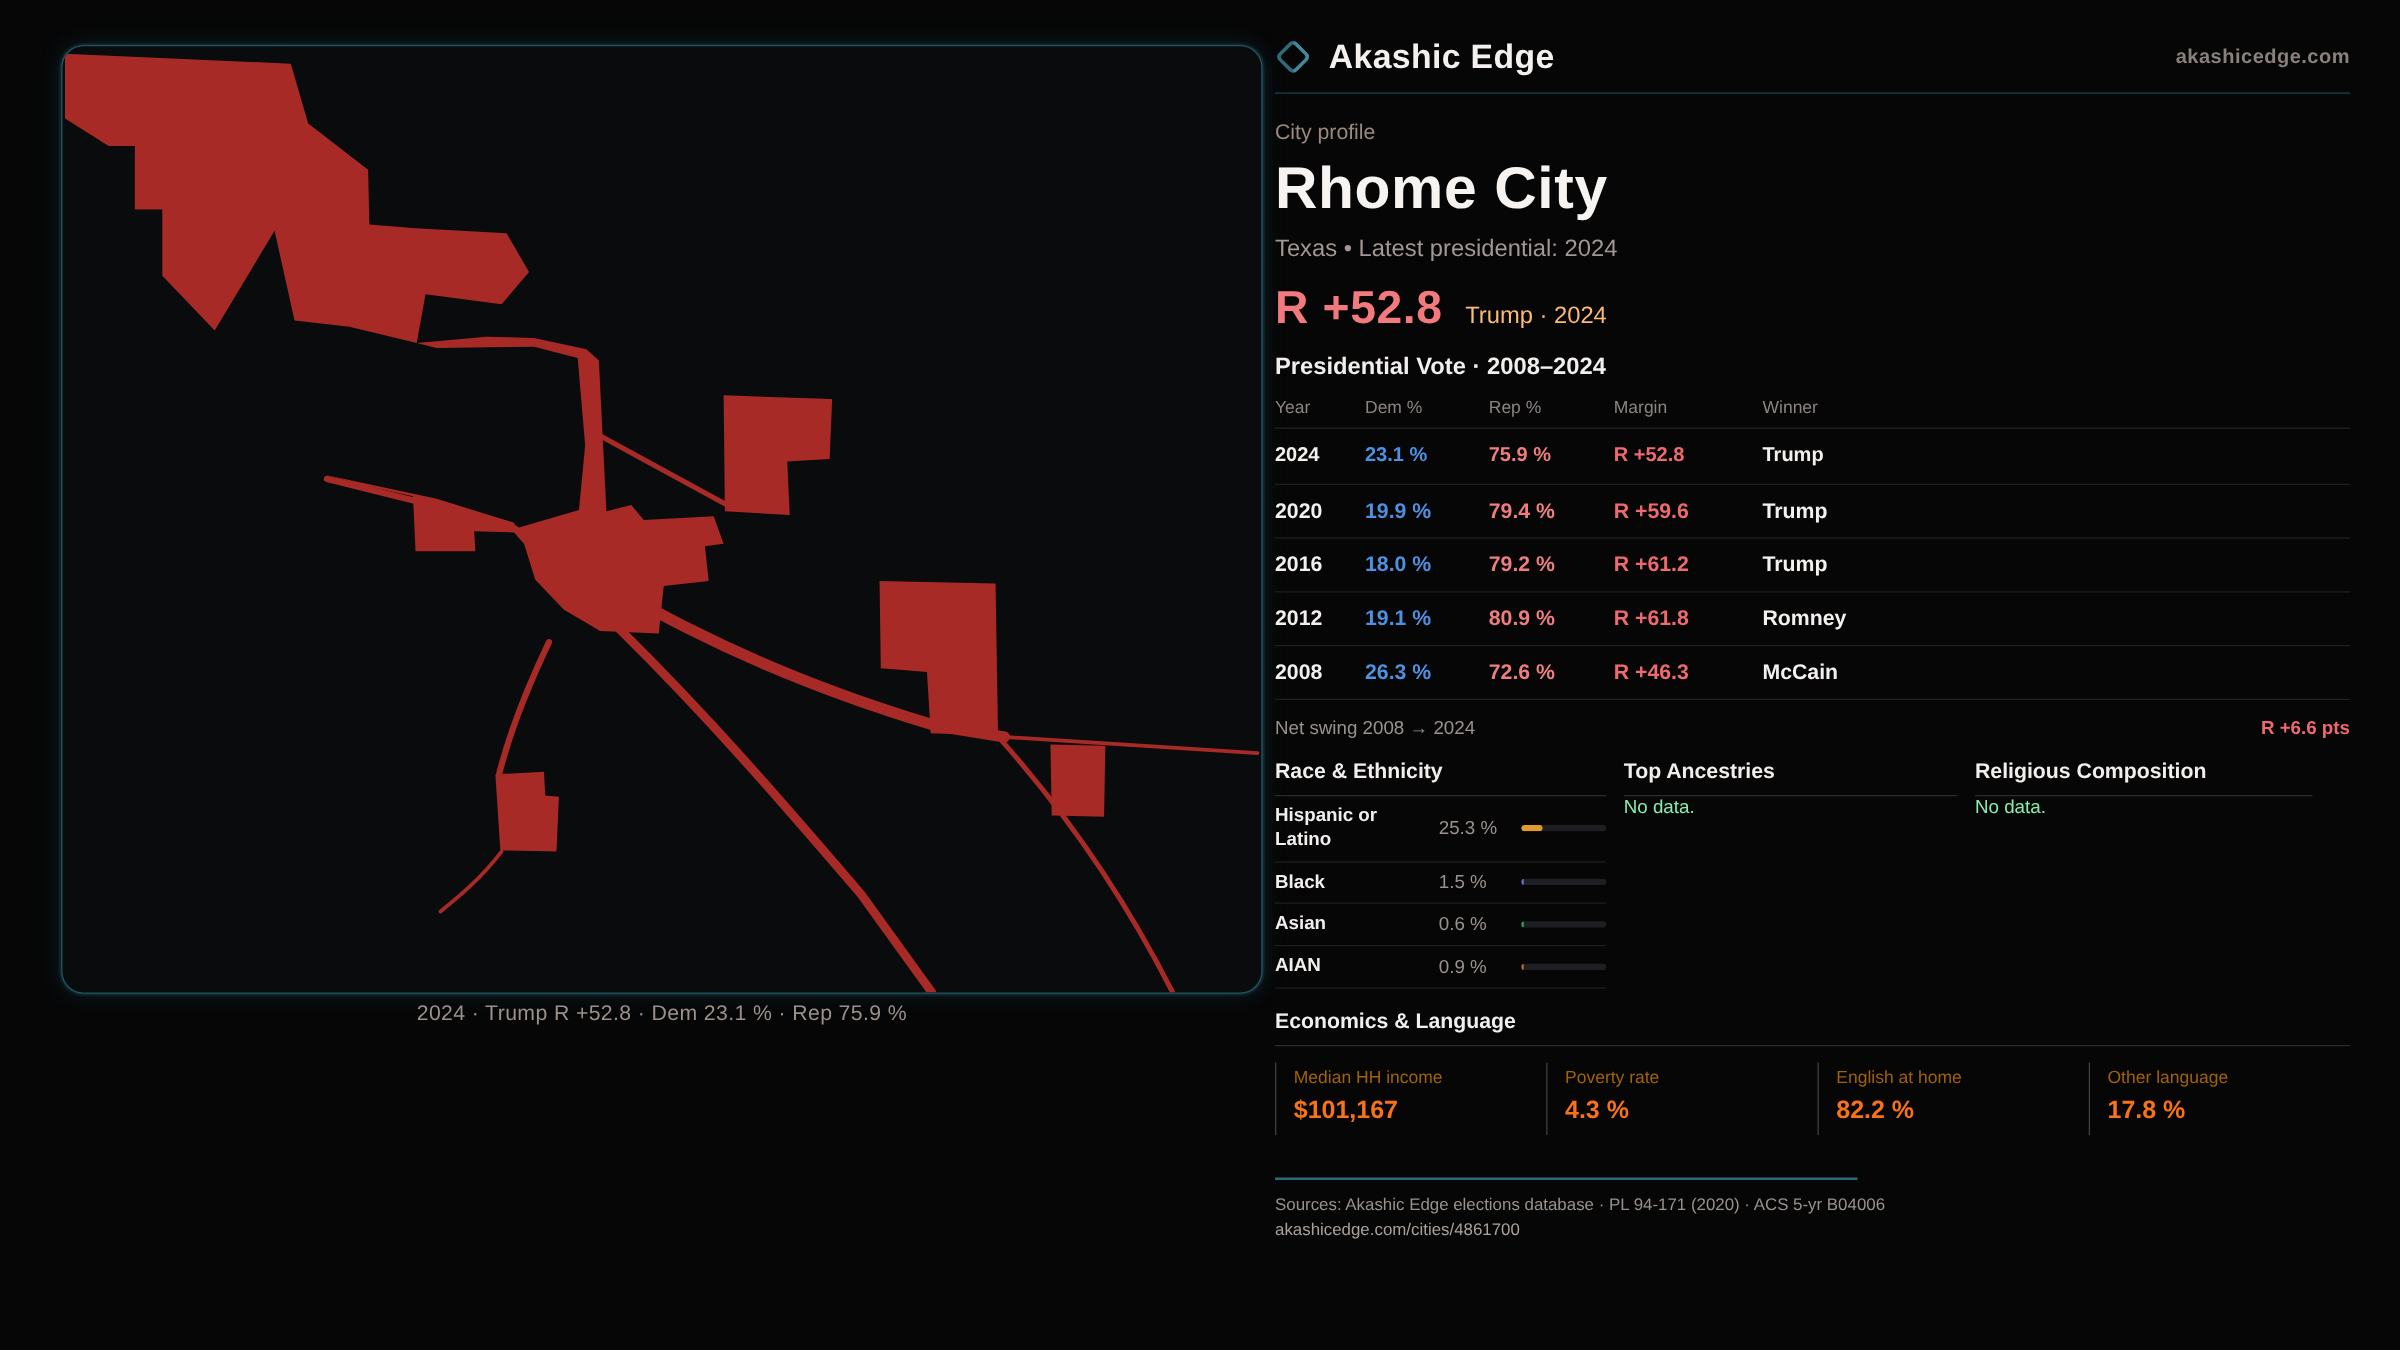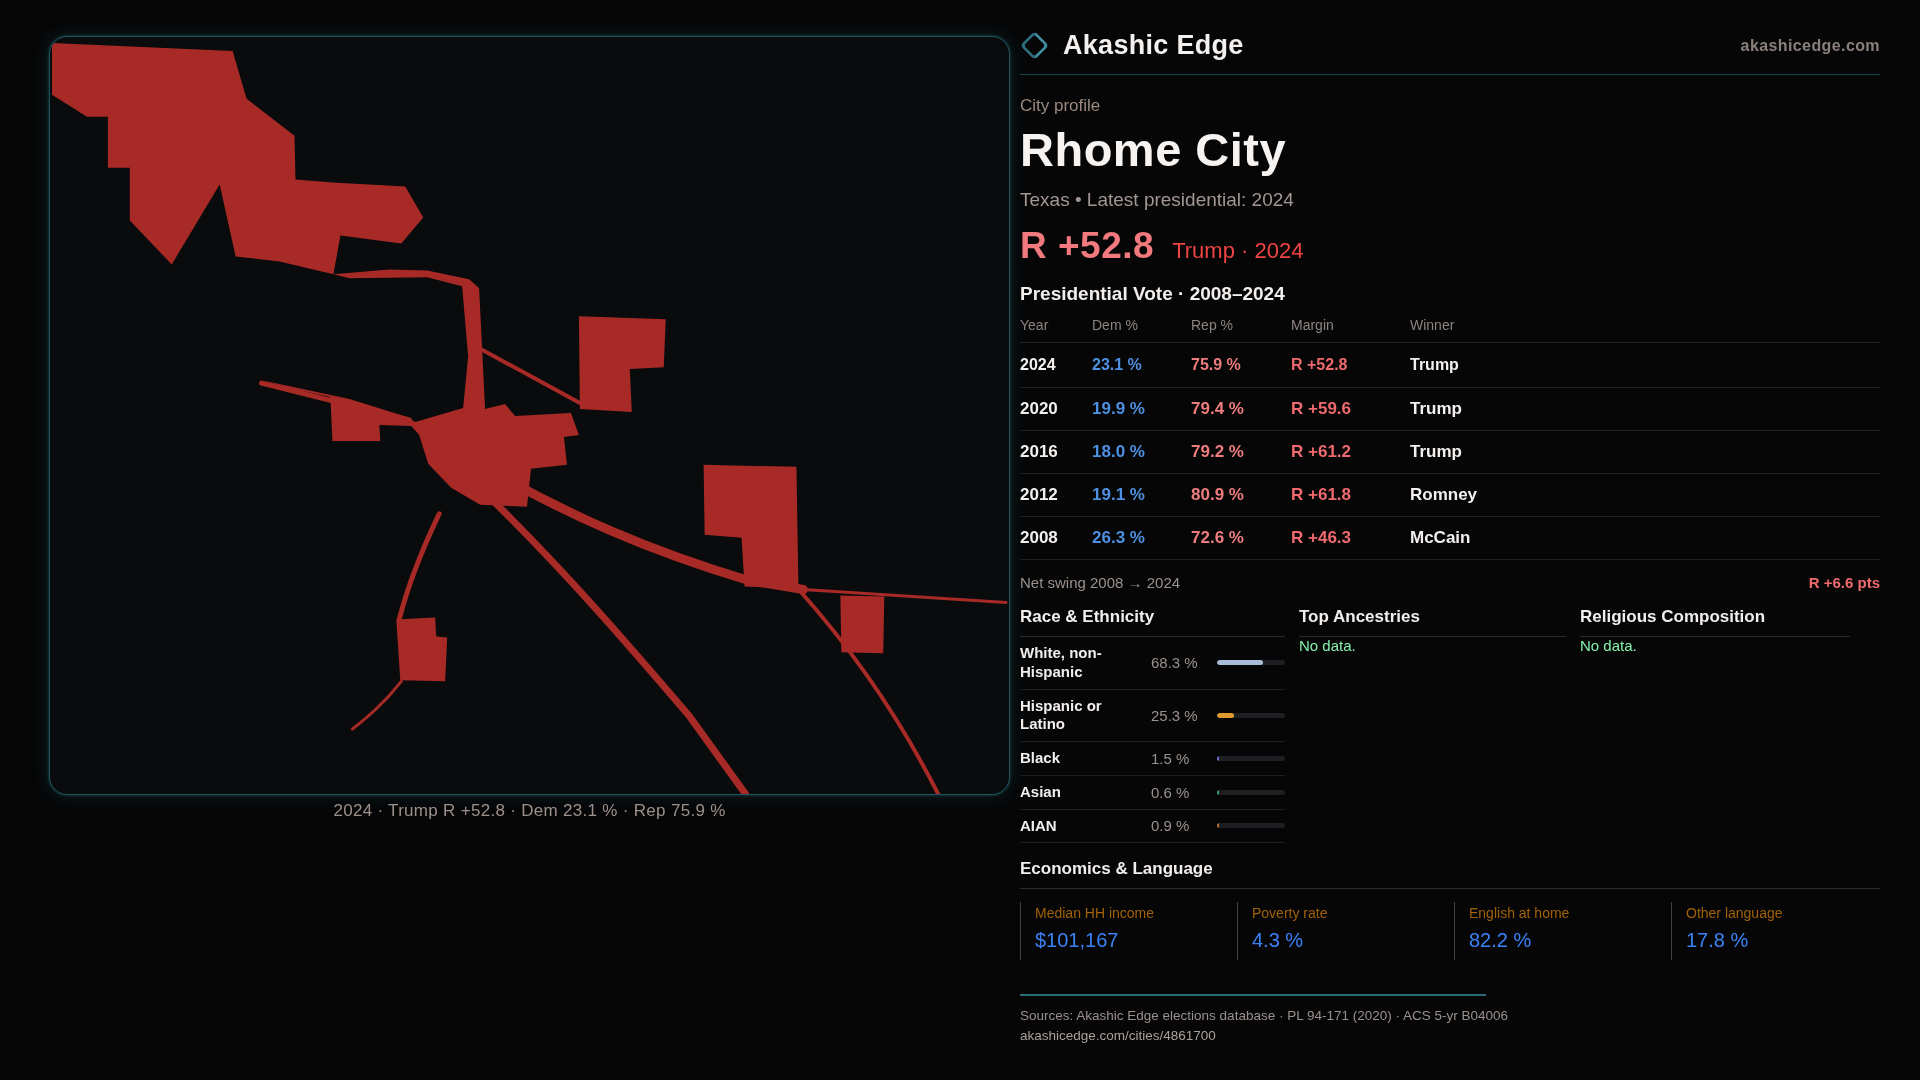--- a/index.html
+++ b/index.html
@@ -24,21 +24,21 @@
   .brand-name{ font-size:27px; font-weight:bold; letter-spacing:.3px; flex:1; }
   .brand-domain{ font-size:16px; font-weight:bold; color:#8b817c; letter-spacing:.4px; }
   .teal-rule{ height:1px; background:#17454f; margin-top:13px; }
 
   .kicker{ margin-top:21px; font-size:17px; color:#99897f; }
   .city-title{ margin-top:6px; font-size:47px; font-weight:bold; letter-spacing:.5px; color:#f6f3f1; }
   .subtitle{ margin-top:12px; font-size:19px; color:#a29792; }
 
   .margin-row{ margin-top:14px; display:flex; align-items:baseline; }
   .margin-big{ font-size:37px; font-weight:bold; color:#f2797d; letter-spacing:.5px; }
-  .margin-ctx{ font-size:22px; color:#ef4444; margin-left:18px; }
+  .margin-ctx{ font-size:19px; color:#fdba74; margin-left:18px; }
 
   .table-title{ margin-top:16px; font-size:19px; font-weight:bold; color:#f1eeec; }
 
   .etable{ margin-top:12px; }
   .erow{ display:grid; grid-template-columns:72px 99px 100px 119px 1fr; align-items:baseline; }
   .erow.head{ padding-bottom:9px; border-bottom:1px solid #232426; }
   .erow.head span{ font-size:14px; color:#8d8480; }
   .erow.data{ padding:11px 0; border-bottom:1px solid #1e1f21; font-size:17px; font-weight:bold; }
   .erow.data.featured{ padding:13px 0; font-size:16px; }
   .c-year{ color:#f3f0ee; } .c-dem{ color:#4e90e2; } .c-rep{ color:#ee7d7e; }
@@ -56,21 +56,21 @@
     column-gap:8px; padding:7px 0; border-bottom:1px solid #1d1e20; }
   .race-label{ font-size:15px; font-weight:bold; color:#f1eeec; line-height:1.25; }
   .race-value{ font-size:15px; color:#9b918c; }
   .bar-track{ width:68px; height:5px; background:#1d1f22; border-radius:3px; overflow:hidden; }
   .bar-fill{ height:5px; border-radius:3px; }
 
   .econ{ margin-top:16px; }
   .econ-cards{ margin-top:13px; display:grid; grid-template-columns:repeat(4,1fr); column-gap:8px; }
   .econ-card{ border-left:1px solid #424141; padding:3px 0 8px 14px; }
   .econ-label{ font-size:14px; color:#a16207; }
-  .econ-value{ margin-top:8px; font-size:20px; font-weight:normal; color:#3b82f6; }
+  .econ-value{ margin-top:8px; font-size:20px; font-weight:bold; color:#f97316; }
 
   .footer{ margin-top:34px; }
   .footer-rule{ width:466px; height:2px; background:#2a6b78; }
   .sources{ margin-top:12px; font-size:13.5px; color:#9b918c; }
   .cite-link{ margin-top:5px; font-size:13.5px; font-weight:normal; color:#aaa19b; }
 </style>
 </head>
 <body>
 
 <div class="map-panel">
@@ -184,27 +184,20 @@
 
   <div class="swing-row">
     <span class="swing-label">Net swing 2008 → 2024</span>
     <span class="swing-value">R +6.6 pts</span>
   </div>
 
   <div class="cols3">
     <div>
       <div class="sec-h">Race &amp; Ethnicity</div>
       <div id="race-rows">
-  <div class="race-row">
-    <span class="race-label">White, non-Hispanic</span>
-    <span class="race-value">68.3 %</span>
-    <span class="bar-track">
-      <span class="bar-fill" style="width: 46px; background: rgb(169, 189, 216); display: block;"></span>
-    </span>
-  </div>
 
   <div class="race-row">
     <span class="race-label">Hispanic or Latino</span>
     <span class="race-value">25.3 %</span>
     <span class="bar-track">
       <span class="bar-fill" style="width: 17px; background: rgb(224, 154, 46); display: block;"></span>
     </span>
   </div>
 
   <div class="race-row">

